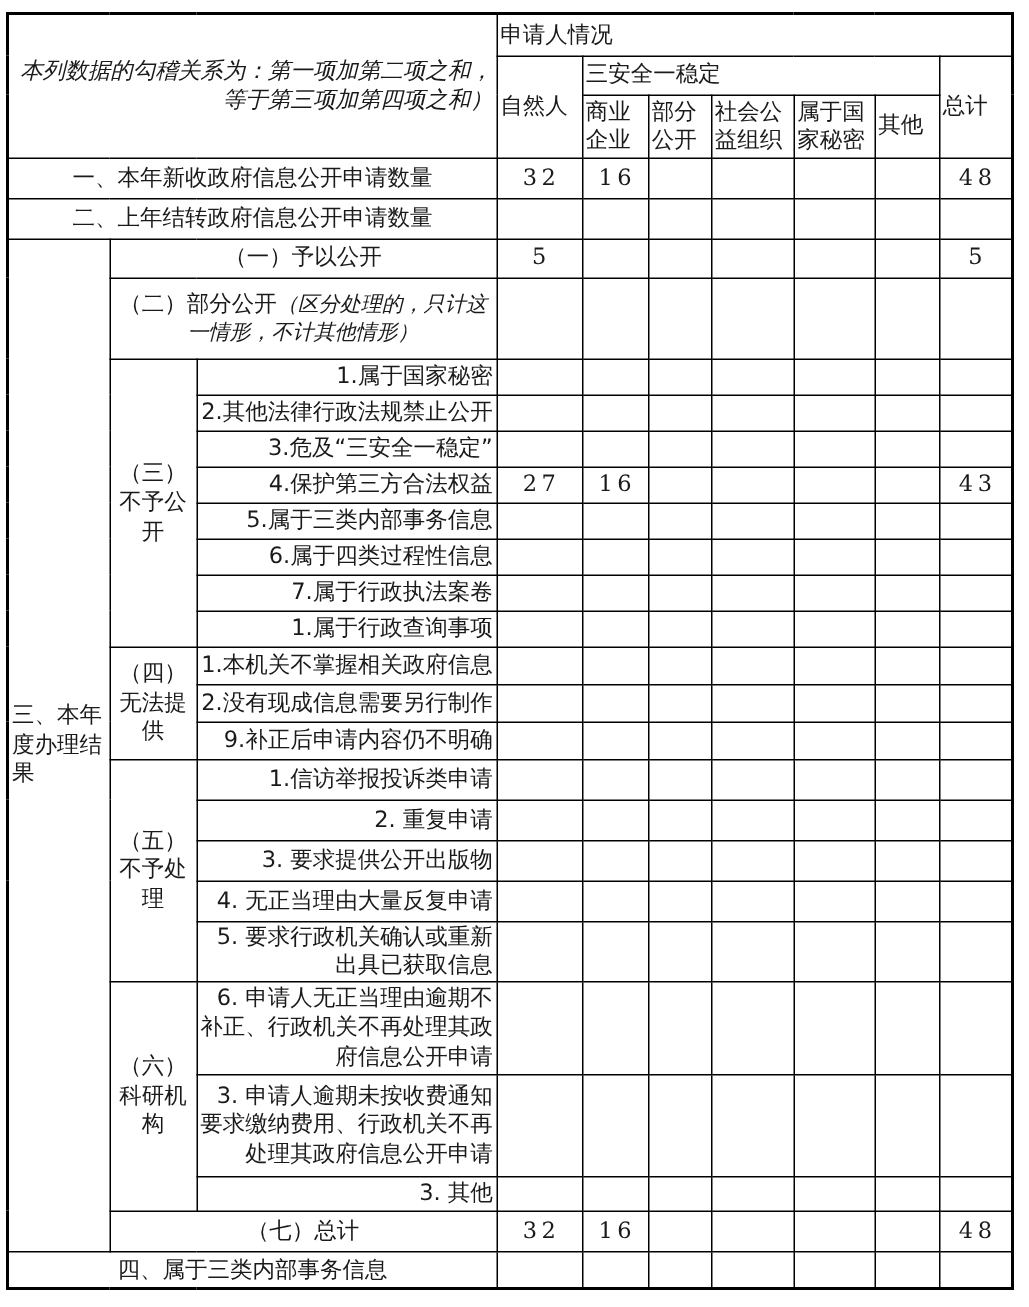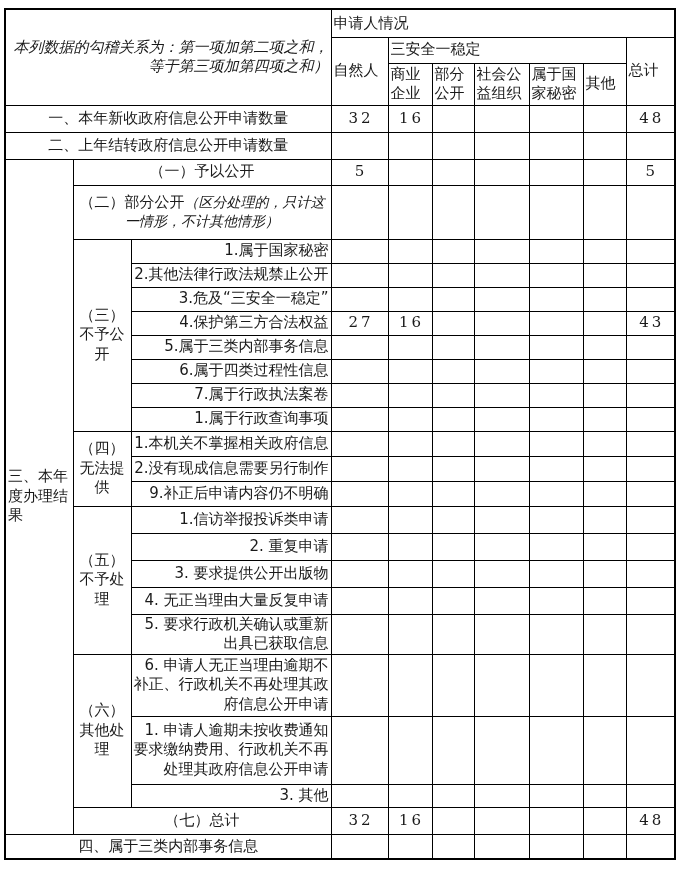--- a/index.html
+++ b/index.html
@@ -304,32 +304,32 @@
     <td class="val"></td>
     <td class="val"></td>
     <td class="val"></td>
     <td class="val"></td>
     <td class="val"></td>
     <td class="val"></td>
     <td class="val"></td>
   </tr>
 
   <tr class="h62">
-    <td class="grp" rowspan="3">（六）其他处理</td>
+    <td class="grp" rowspan="3">（六）科研机构</td>
     <td class="item">6.  申请人无正当理由逾期不补正、行政机关不再处理其政府信息公开申请</td>
     <td class="val"></td>
     <td class="val"></td>
     <td class="val"></td>
     <td class="val"></td>
     <td class="val"></td>
     <td class="val"></td>
     <td class="val"></td>
   </tr>
   <tr class="h68">
-    <td class="item">1.  申请人逾期未按收费通知要求缴纳费用、行政机关不再处理其政府信息公开申请</td>
+    <td class="item">3.  申请人逾期未按收费通知要求缴纳费用、行政机关不再处理其政府信息公开申请</td>
     <td class="val"></td>
     <td class="val"></td>
     <td class="val"></td>
     <td class="val"></td>
     <td class="val"></td>
     <td class="val"></td>
     <td class="val"></td>
   </tr>
   <tr class="h23">
     <td class="item">3.  其他</td>

